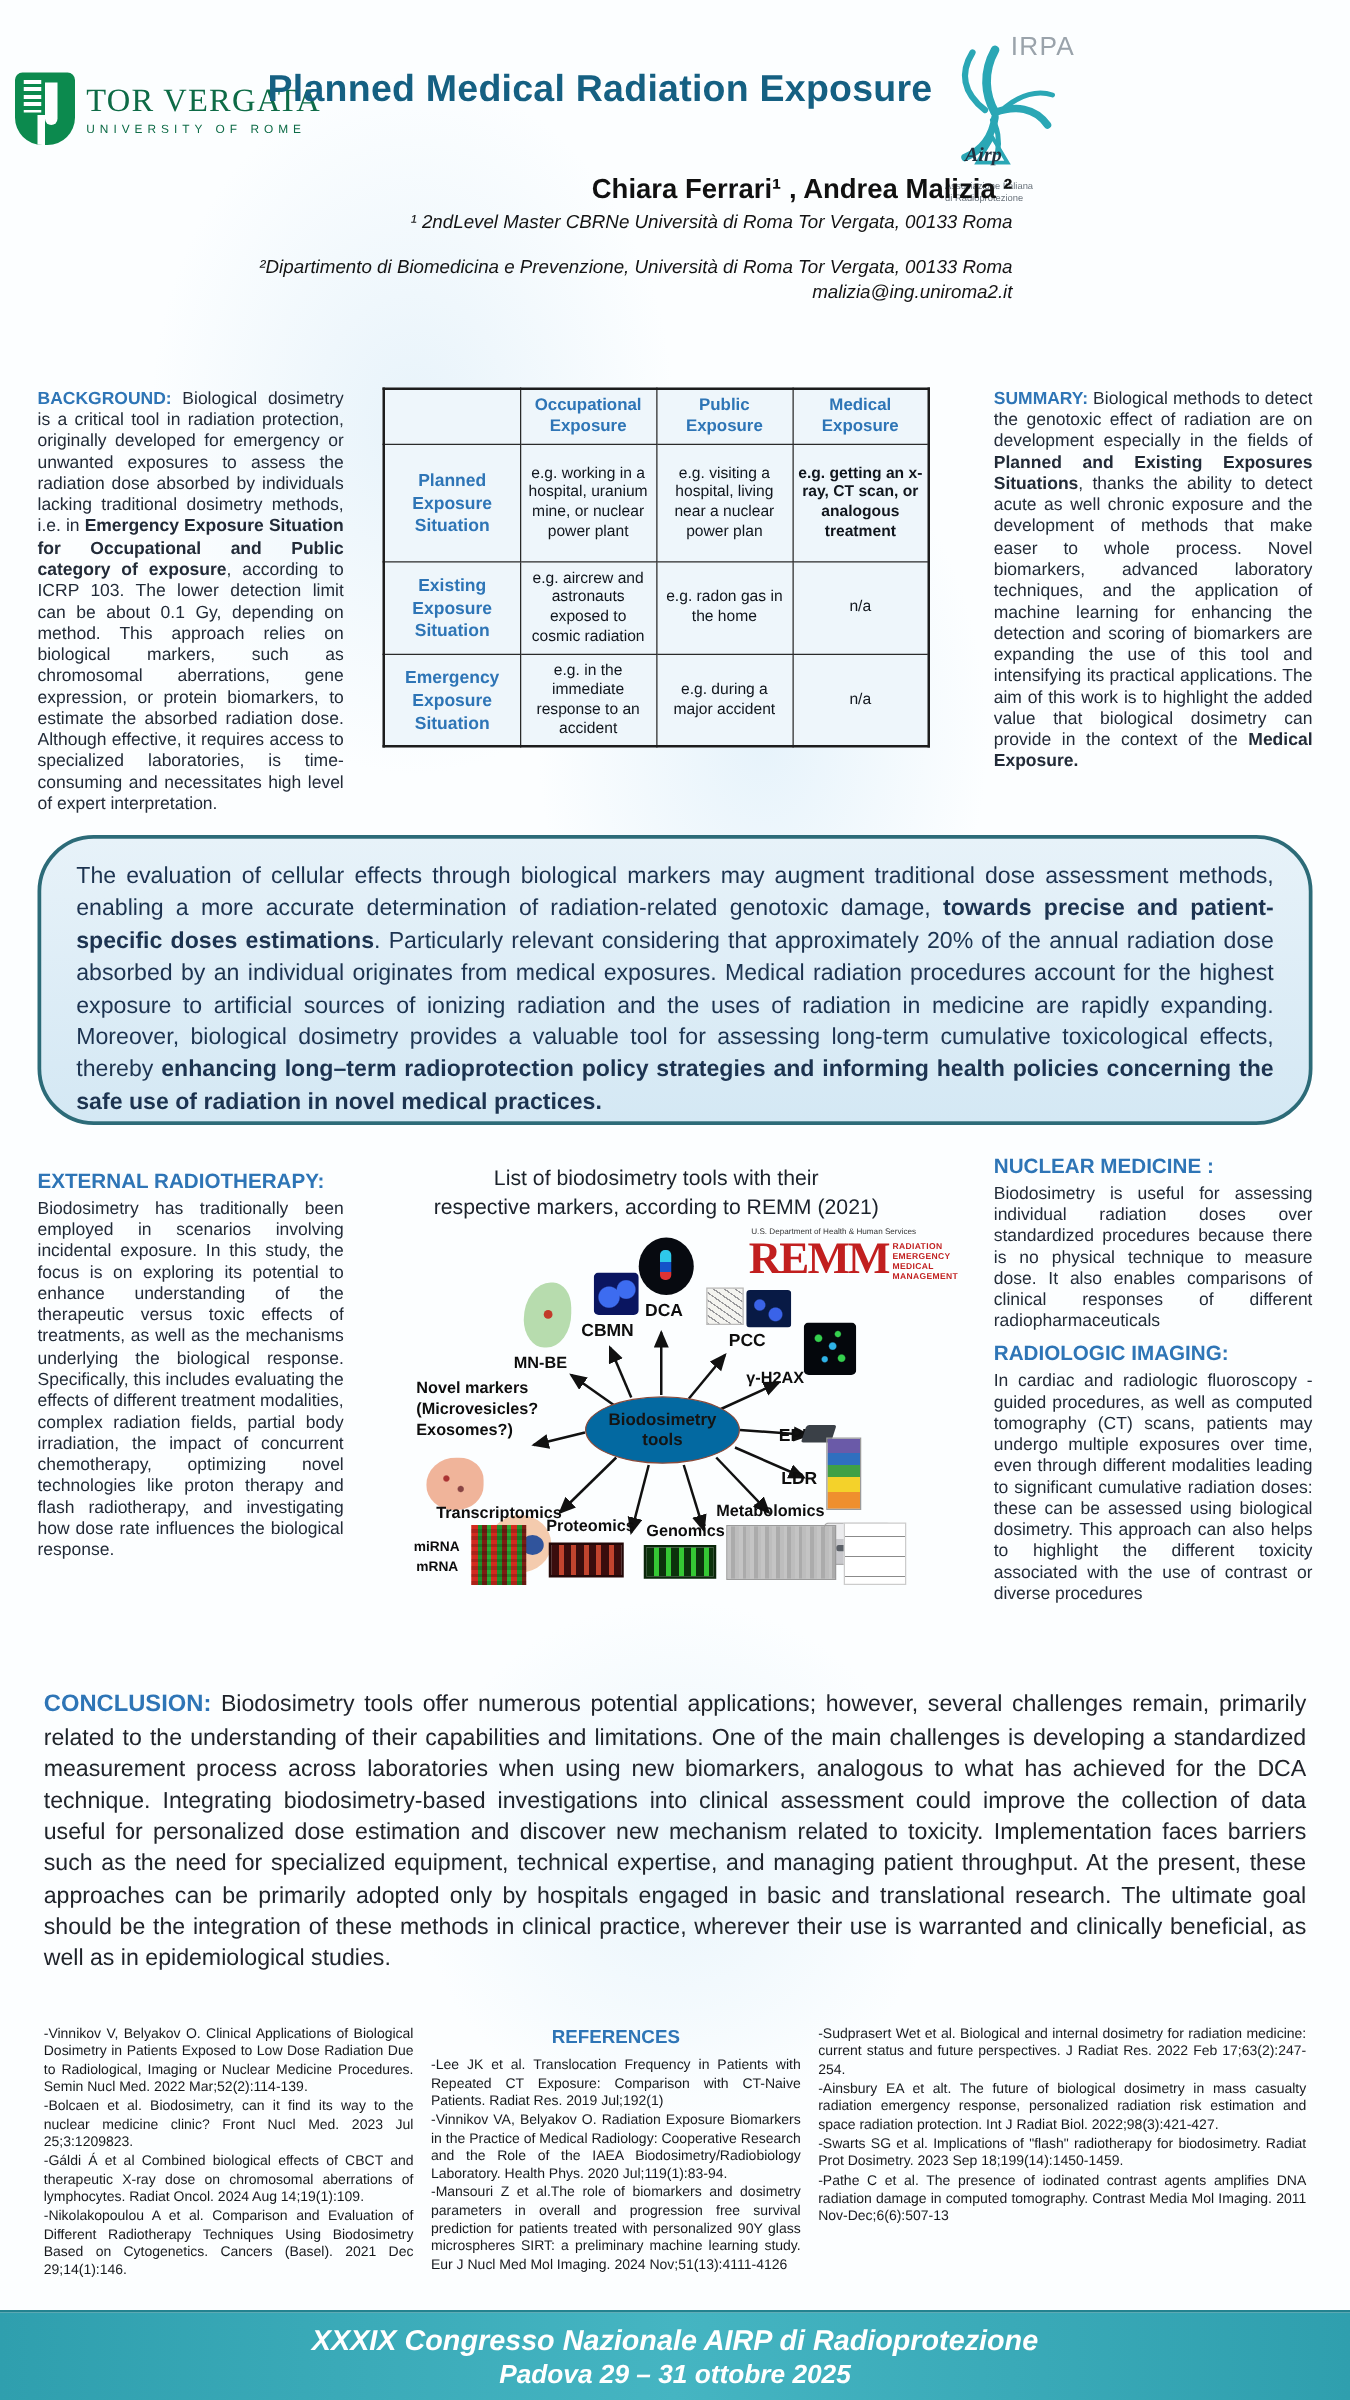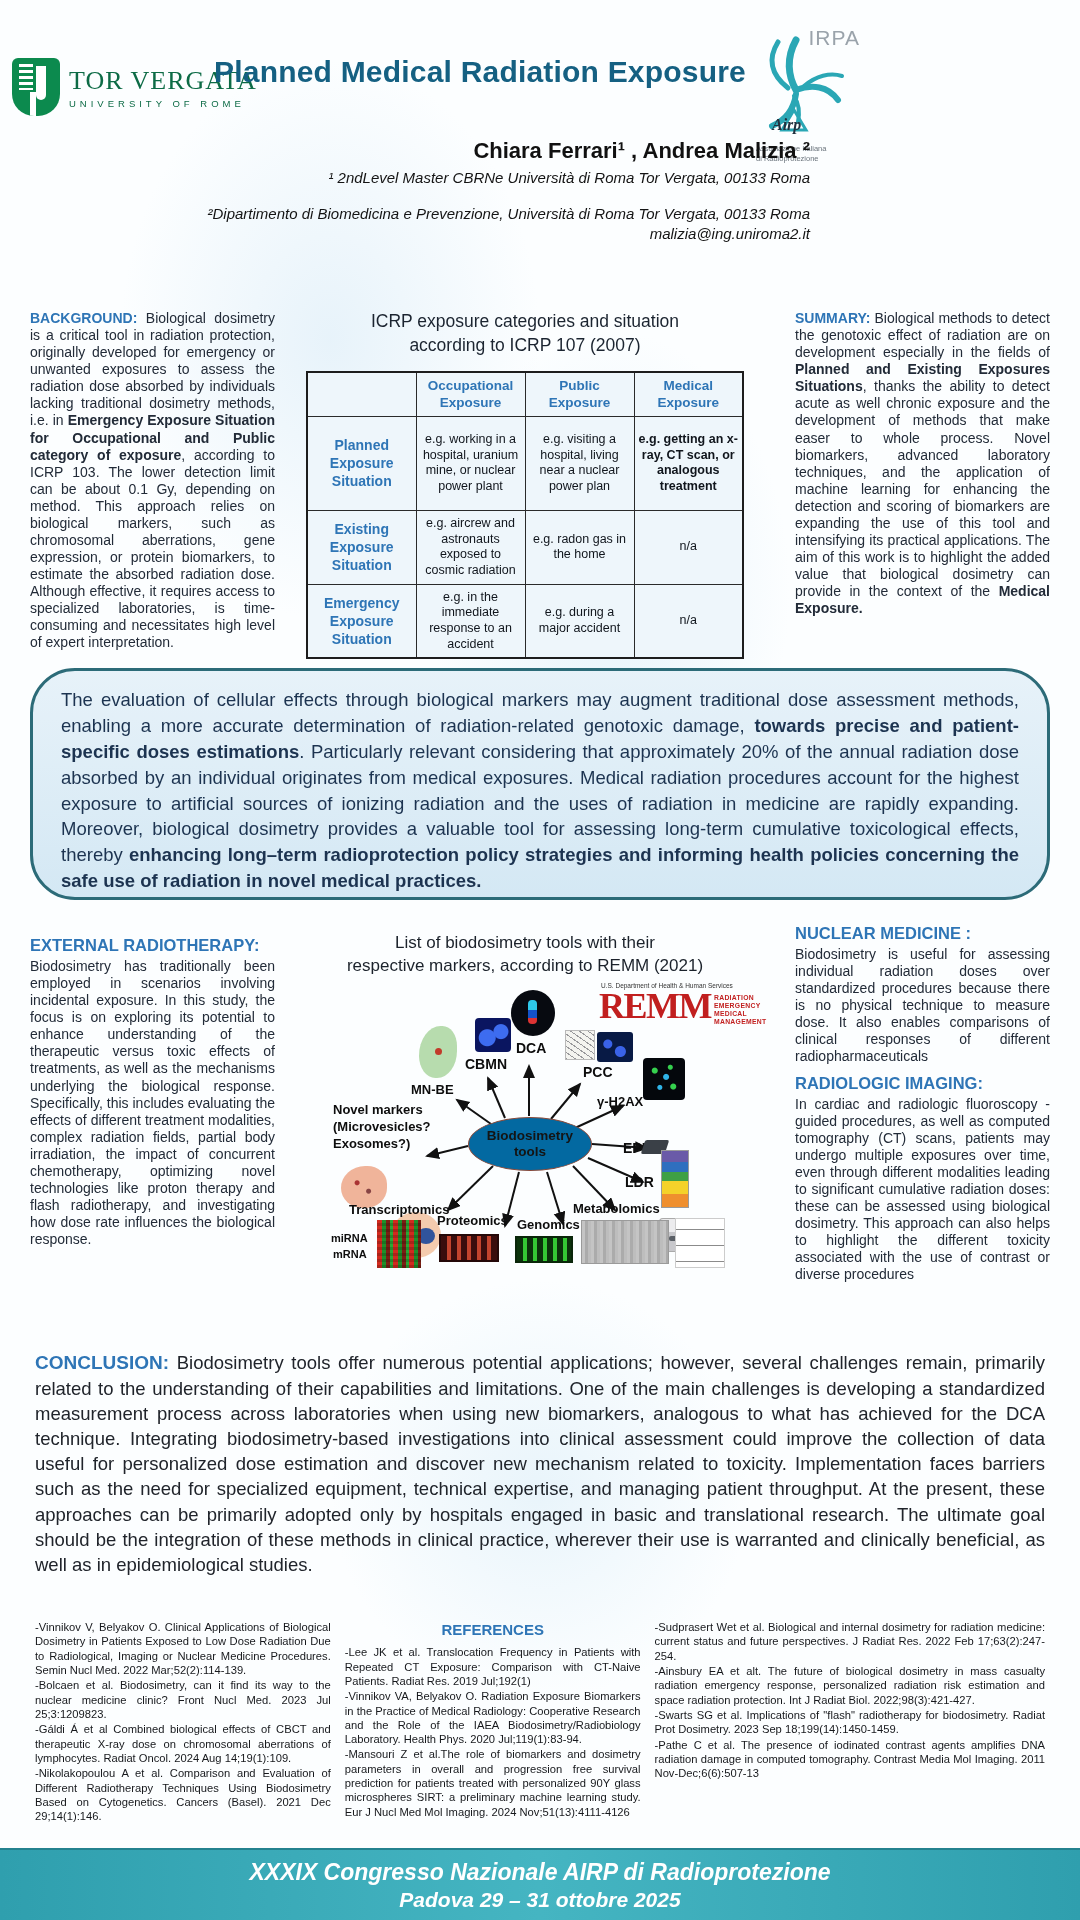--- a/index.html
+++ b/index.html
@@ -202,24 +202,20 @@
       <div class="email">malizia@ing.uniroma2.it</div>
     </div>
   </header>
 
   <section class="cols top-cols z">
     <div class="col-l">
       <p class="body-txt"><b class="lbl">BACKGROUND:</b><span><span> Biological dosimetry is a critical tool in radiation protection, originally developed for emergency or unwanted exposures to assess the radiation dose absorbed by individuals lacking traditional dosimetry methods, i.e. in </span><span class="rb">Emergency Exposure Situation for Occupational and Public category of exposure</span><span>, according to ICRP 103. The lower detection limit can be about 0.1 Gy, depending on method. This approach relies on biological markers, such as chromosomal aberrations, gene expression, or protein biomarkers, to estimate the absorbed radiation dose. Although effective, it requires access to specialized laboratories, is time-consuming and necessitates high level of expert interpretation.</span></span></p>
     </div>
 
     <div class="col-m">
-      <div class="tbl-title">
-        <span>ICRP exposure categories and situation</span><br>
-        <span>according to ICRP 107 (2007)</span>
-      </div>
       <table class="icrp">
         <tbody>
             <tr>
           <th class="chead"></th>
           <th class="chead">Occupational Exposure</th>
           <th class="chead">Public Exposure</th>
           <th class="chead">Medical Exposure</th>
         </tr>
         <tr class="r1">
           <td class="rlab">Planned Exposure Situation</td>

